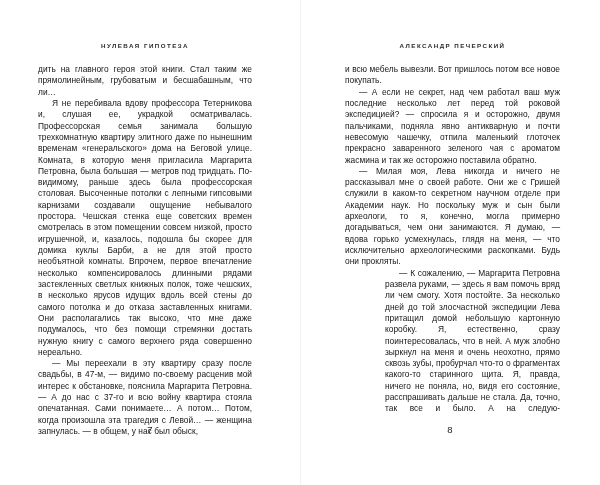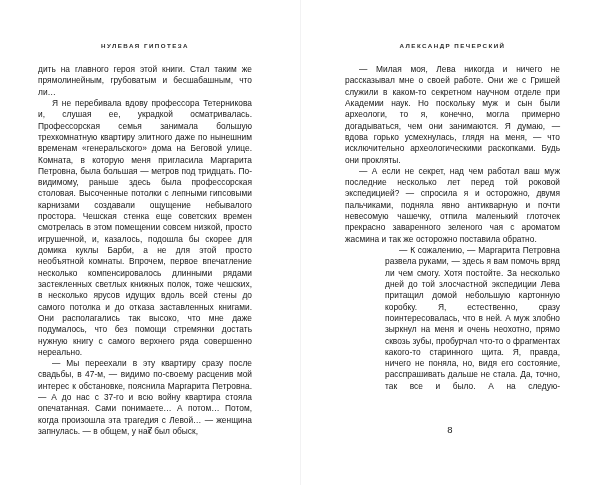--- a/index.html
+++ b/index.html
@@ -104,21 +104,22 @@
       <p class="para">— Мы переехали в эту квартиру сразу после свадьбы, в 47-м, — видимо по-своему расценив мой интерес к обстановке, пояснила Маргарита Петровна. — А до нас с 37-го и всю войну квартира стояла опечатанная. Сами понимаете… А потом… Потом, когда произошла эта трагедия с Левой… — женщина запнулась. — в общем, у нас был обыск,</p>
     </div>
 
     <div class="folio">7</div>
   </div>
 
   <div class="page page-right">
     <div class="running-head">Александр Печерский</div>
 
     <div class="body-block">
+      <p class="para cont">и всю мебель вывезли. Вот пришлось потом все новое покупать.</p>
+      <p class="para">— А если не секрет, над чем работал ваш муж последние несколько лет перед той роковой экспедицией? — спросила я и осторожно, двумя пальчиками, подняла явно антикварную и почти невесомую чашечку, отпила маленький глоточек прекрасно заваренного зеленого чая с ароматом жасмина и так же осторожно поставила обратно.</p>
       <p class="para">— Милая моя, Лева никогда и ничего не рассказывал мне о своей работе. Они же с Гришей служили в каком-то секретном научном отделе при Академии наук. Но поскольку муж и сын были археологи, то я, конечно, могла примерно догадываться, чем они занимаются. Я думаю, — вдова горько усмехнулась, глядя на меня, — что исключительно археологическими раскопками. Будь они прокляты.</p>
-      <p class="para">— А если не секрет, над чем работал ваш муж последние несколько лет перед той роковой экспедицией? — спросила я и осторожно, двумя пальчиками, подняла явно антикварную и почти невесомую чашечку, отпила маленький глоточек прекрасно заваренного зеленого чая с ароматом жасмина и так же осторожно поставила обратно.</p>
       <p class="para last-open">— К сожалению, — Маргарита Петровна развела руками, — здесь я вам помочь вряд ли чем смогу. Хотя постойте. За несколько дней до той злосчастной экспедиции Лева притащил домой небольшую картонную коробку. Я, естественно, сразу поинтересовалась, что в ней. А муж злобно зыркнул на меня и очень неохотно, прямо сквозь зубы, пробурчал что-то о фрагментах какого-то старинного щита. Я, правда, ничего не поняла, но, видя его состояние, расспрашивать дальше не стала. Да, точно, так все и было. А на следую-</p>
     </div>
 
     <div class="folio">8</div>
   </div>
 
 </div>
 
 </body></html>

